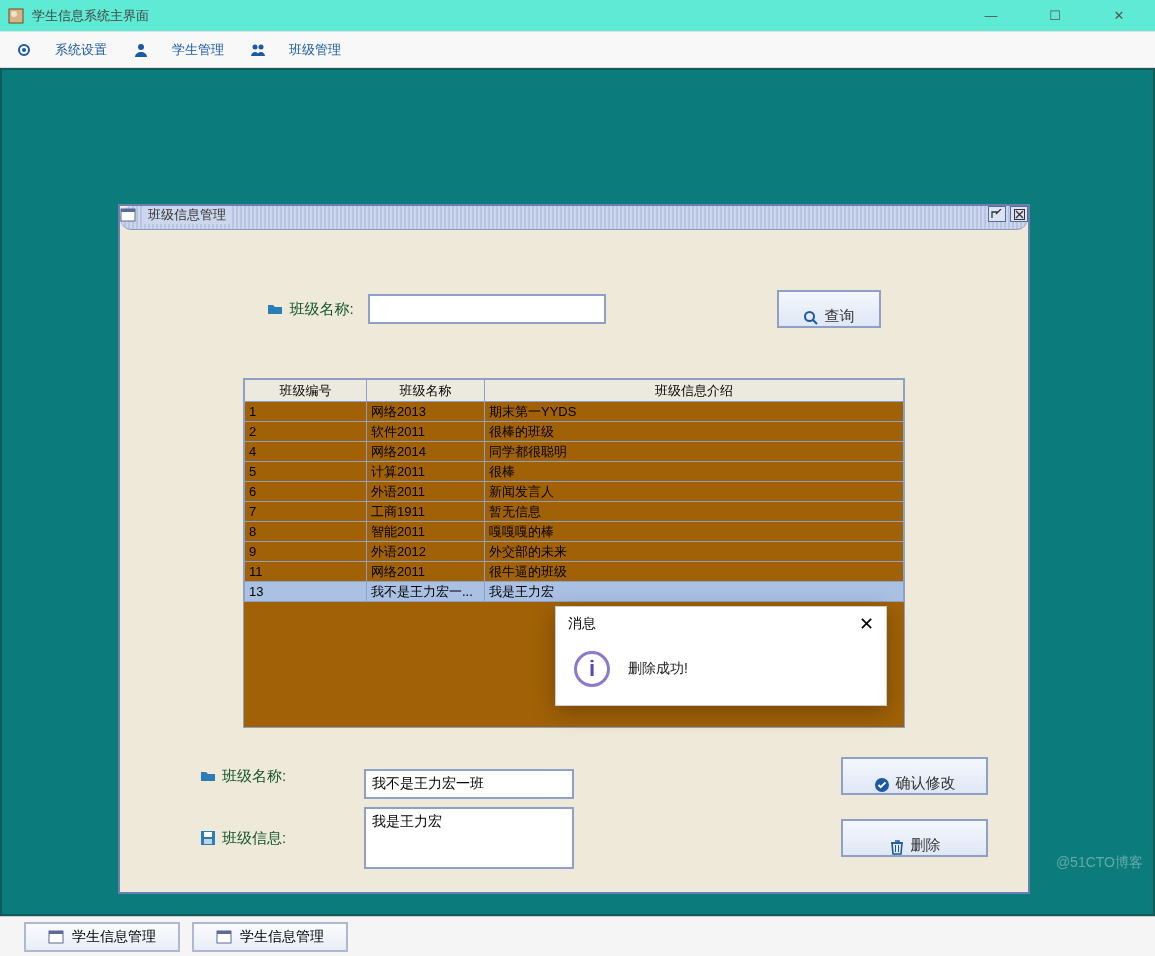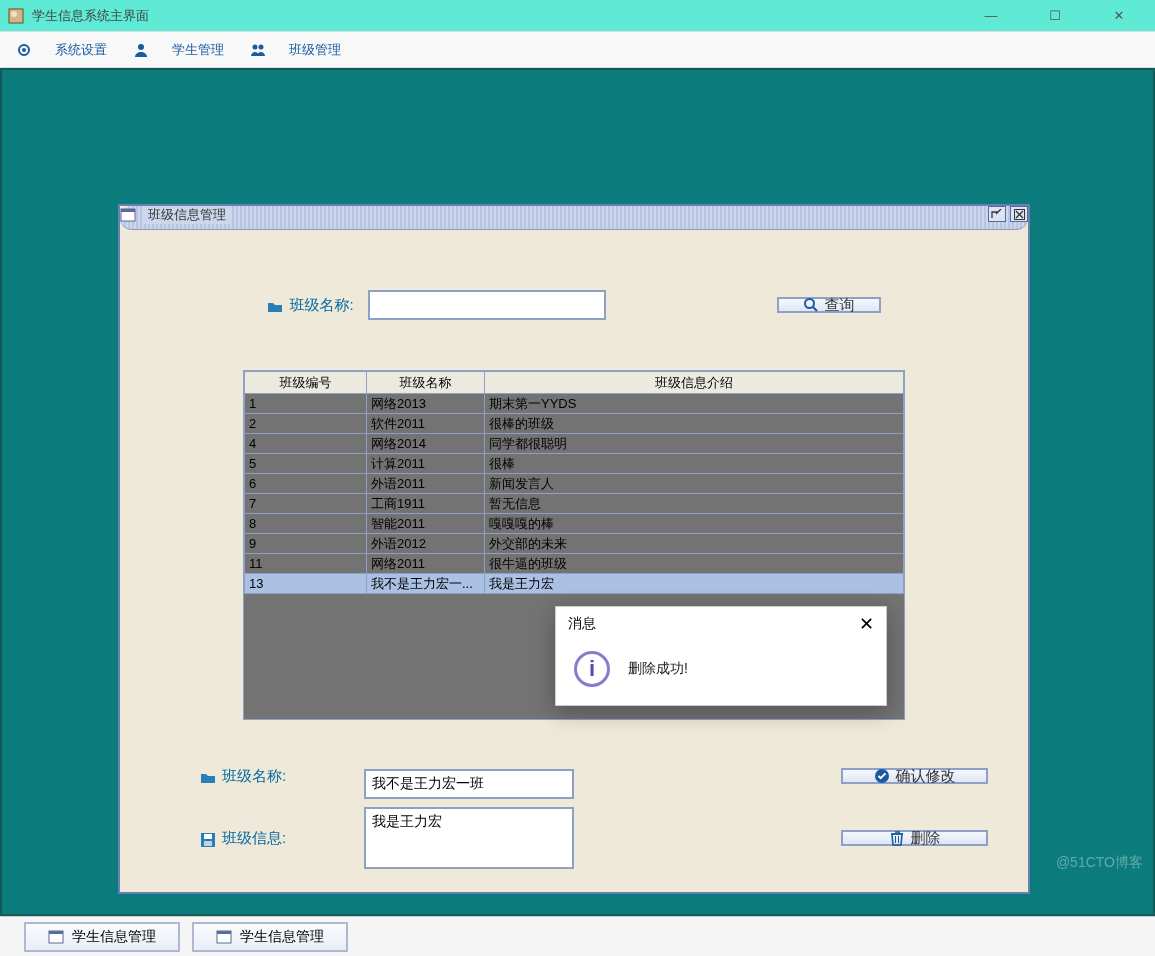--- a/index.html
+++ b/index.html
@@ -71,47 +71,47 @@
     .int-title-ctrls { margin-left: auto; display: flex; gap: 4px; }
     .int-ctrl-btn { width: 18px; height: 16px; border: 1px solid #5a6a99; background: #dce4f3; display: flex; align-items: center; justify-content: center; font-size: 11px; }
     .int-body { padding: 20px 16px; background: #efe9d9; position: relative; height: calc(100% - 24px); }
     .search-row {
       display: flex;
       align-items: center;
       justify-content: center;
       gap: 14px;
       margin: 40px 0 50px;
     }
-    .lbl-with-icon { display: flex; align-items: flex-end; gap: 6px; color: #0369a1; font-size: 15px; }
+    .lbl-with-icon { display: flex; align-items: center; gap: 6px; color: #14532d; font-size: 15px; }
     .text-input {
       width: 238px; height: 30px;
       border: 2px solid #8fa0c7;
       background: #fff;
       padding: 0 6px;
       font-size: 14px;
     }
     .btn {
       display: flex;
-      align-items: center;
+      align-items: flex-end;
       justify-content: center;
       gap: 6px;
-      min-width: 104px; height: 16px;
+      min-width: 104px; height: 38px;
       border: 2px solid #8fa0c7;
       background: linear-gradient(#f4f7fd, #dfe7f5);
       font-size: 15px;
       color: #333;
       cursor: default;
       padding: 0 14px;
       margin-left: 13px;
     }
     .table-wrap {
       width: 662px;
       margin: 16px auto;
       border: 1px solid #8fa0c7;
-      background: #737373;
+      background: #a16207;
       height: 350px;
     }
     table { width: 100%; border-collapse: collapse; font-size: 13px; }
     th {
       background: #eceade;
       border: 1px solid #8fa0c7;
       height: 22px;
       font-weight: normal;
       padding: 0 4px;
       text-align: center;

